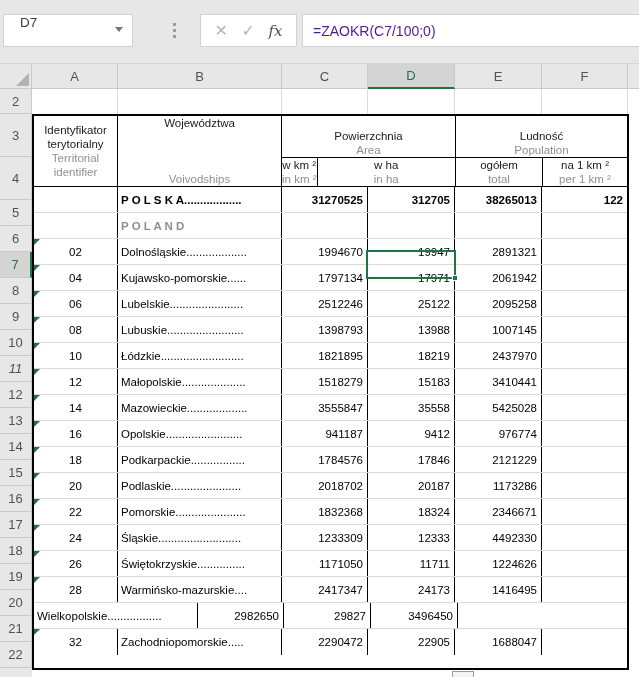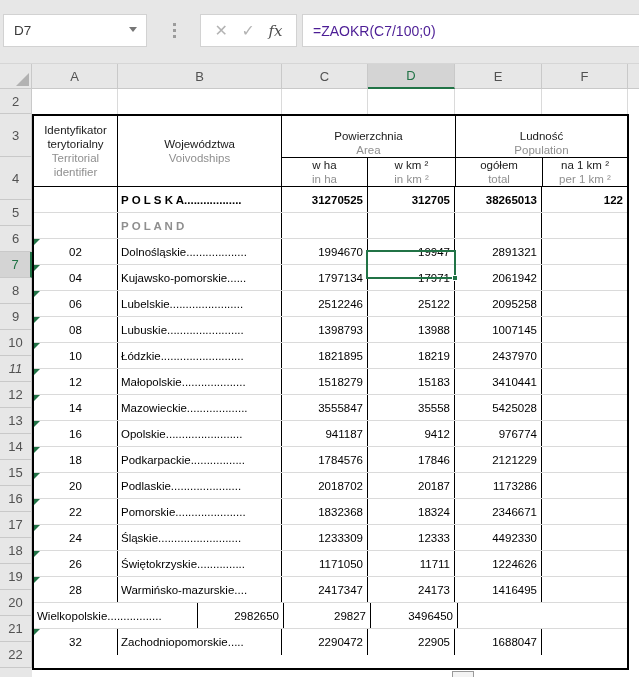--- a/index.html
+++ b/index.html
@@ -5,23 +5,23 @@
   * { margin:0; padding:0; box-sizing:border-box; }
   body { background:#fff; }
   .screen{
     position:relative; width:639px; height:677px; overflow:hidden;
     background:#fff; font-family:"Liberation Sans", sans-serif;
     -webkit-font-smoothing:antialiased;
   }
   
   .fbar{ position:absolute; left:0; top:0; width:639px; height:64px;
          background:#e7e7e7; border-bottom:1px solid #d6d6d6; }
-  .namebox{ position:absolute; left:3px; top:14px; width:144px; height:33px;
-            background:#fff; border:1px solid #d2d2d2; display:flex; align-items:center;
-            font-size:13.5px; color:#3a3a3a; padding-left:10px; }
+  .namebox{ position:absolute; left:3px; top:14px; width:130px; height:33px;
+            background:#fff; border:1px solid #d2d2d2; display:flex; 
+            font-size:13.5px; color:#3a3a3a; padding-left:16px; }
   .namebox .caret{ position:absolute; right:9px; top:12px; width:0; height:0;
             border-left:4px solid transparent; border-right:4px solid transparent;
             border-top:5px solid #767676; }
   .vdots{ position:absolute; left:170px; top:14px; height:33px; width:8px;
           display:flex; flex-direction:column; justify-content:center; align-items:center; gap:3px; }
   .vdots i{ width:3px; height:3px; background:#9c9c9c; display:block; }
   .btnbox{ position:absolute; left:200px; top:14px; width:97px; height:33px;
            background:#fff; border:1px solid #d2d2d2; display:flex;
            align-items:center; justify-content:space-evenly; }
   .btnbox .x{ color:#b3b3b3; font-size:16px; }
@@ -54,21 +54,21 @@
          display:flex; background:#fff; }
   .row2 div{ border-right:1px solid #dadada; height:25px; }
   .row2 div:last-child{ border-right:none; flex:1; }
   
   .tbl{ position:absolute; left:32px; top:114px; width:597px; height:556px;
         border:2px solid #000; background:#fff; display:flex; flex-direction:column; }
   .hband{ height:71px; border-bottom:1px solid #000; display:flex; }
   .hA{ width:84px; border-right:1px solid #000; display:flex; flex-direction:column;
        align-items:center; justify-content:center; }
   .hB{ width:164px; border-right:1px solid #000; display:flex; flex-direction:column;
-       align-items:center; justify-content:center; }
+       align-items:center; justify-content:space-between; }
   .hgrp{ width:174px; border-right:1px solid #000; display:flex; flex-direction:column; }
   .hgrp.last{ width:171px; border-right:none; }
   .hgtop{ height:43px; border-bottom:1px solid #000; display:flex; flex-direction:column;
           align-items:center; justify-content:flex-end; }
   .hgbot{ flex:1; display:flex; }
   .hsc{ border-right:1px solid #000; display:flex; flex-direction:column;
         align-items:center; justify-content:center; }
   .hsc:last-child{ border-right:none; flex:1; }
   .w86{ width:86px; } .w87{ width:87px; }
   .pl{ font-size:11.5px; color:#1a1a1a; line-height:14px; white-space:nowrap; }
@@ -183,27 +183,27 @@
       <div class="hB">
         <span class="pl">Województwa</span>
         <span class="en">Voivodships</span>
       </div>
       <div class="hgrp">
         <div class="hgtop">
           <span class="pl">Powierzchnia</span>
           <span class="en">Area</span>
         </div>
         <div class="hgbot">
+          <div class="hsc">
+            <span class="pl">w km ²</span>
+            <span class="en">in km ²</span>
+          </div>
           <div class="hsc w86">
             <span class="pl">w ha</span>
             <span class="en">in ha</span>
-          </div>
-          <div class="hsc">
-            <span class="pl">w km ²</span>
-            <span class="en">in km ²</span>
           </div>
         </div>
       </div>
       <div class="hgrp last">
         <div class="hgtop">
           <span class="pl">Ludność</span>
           <span class="en">Population</span>
         </div>
         <div class="hgbot">
           <div class="hsc w87">

